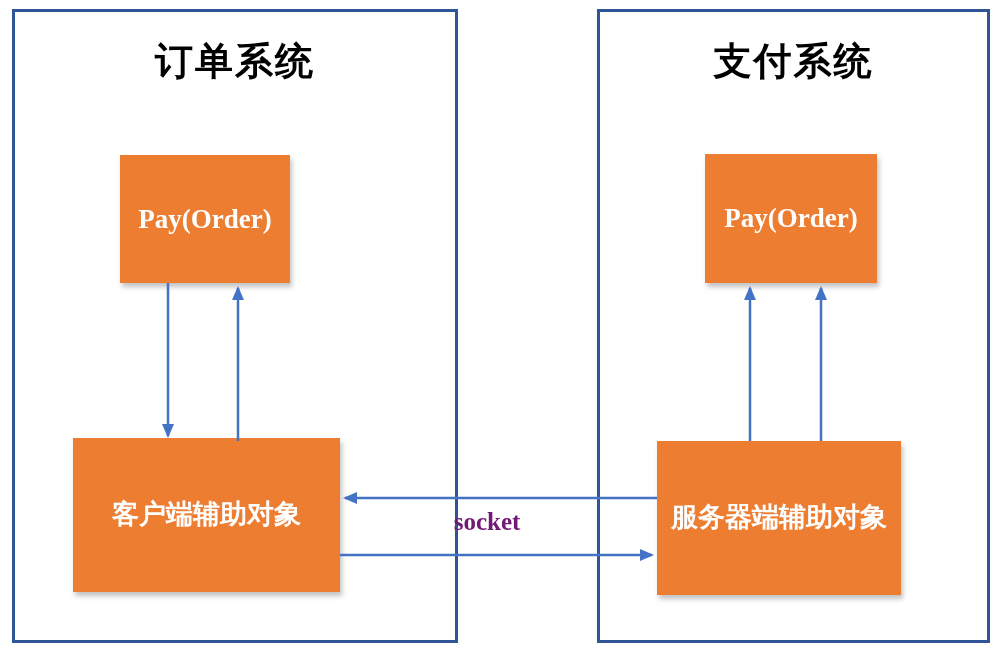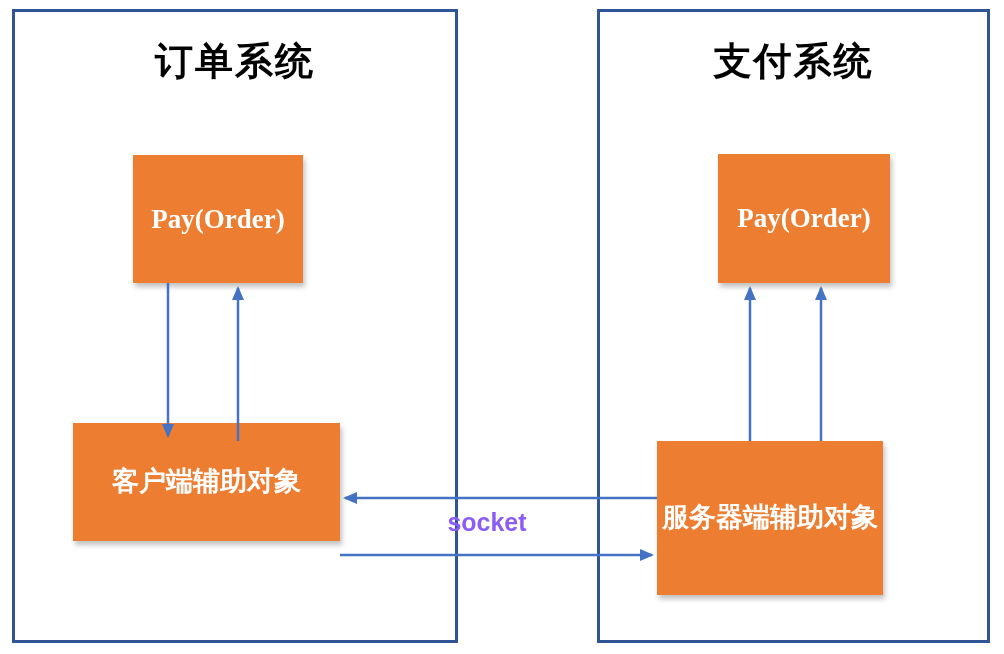--- a/index.html
+++ b/index.html
@@ -44,45 +44,44 @@
     align-items: center;
     justify-content: center;
     text-align: center;
     box-sizing: border-box;
     box-shadow: 2px 4px 5px rgba(120,120,120,0.45);
   }
   .pay-box {
     font-family: "Liberation Serif", serif;
     font-weight: bold;
     font-size: 27px;
-    margin-left: 13px;
   }
   .pay-left  { left: 120px; top: 155px; width: 170px; height: 128px; }
   .pay-right { left: 705px; top: 154px; width: 172px; height: 129px; }
   .helper-box {
     font-weight: bold;
     font-size: 27px;
     line-height: 1.3;
     font-family: "Liberation Sans", sans-serif;
   }
   .helper-box .latin-line {
     font-family: "Liberation Serif", serif;
   }
-  .stub-box     { left: 73px;  top: 423px; width: 267px; height: 118px; }
-  .skeleton-box { left: 657px; top: 441px; width: 226px; height: 154px; }
+  .stub-box     { left: 73px;  top: 438px; width: 267px; height: 154px; }
+  .skeleton-box { left: 657px; top: 441px; width: 244px; height: 154px; }
   .socket-label {
     position: absolute;
     left: 427px;
     top: 508px;
     width: 120px;
     text-align: center;
     font-size: 25px;
     font-weight: bold;
-    color: #8b5cf6;
-    font-family: Liberation Sans, sans-serif;
+    color: #701a75;
+    font-family: Liberation Serif, serif;
   }
   .arrows-layer {
     position: absolute;
     left: 0;
     top: 0;
     width: 1004px;
     height: 654px;
     pointer-events: none;
   }
 </style>

